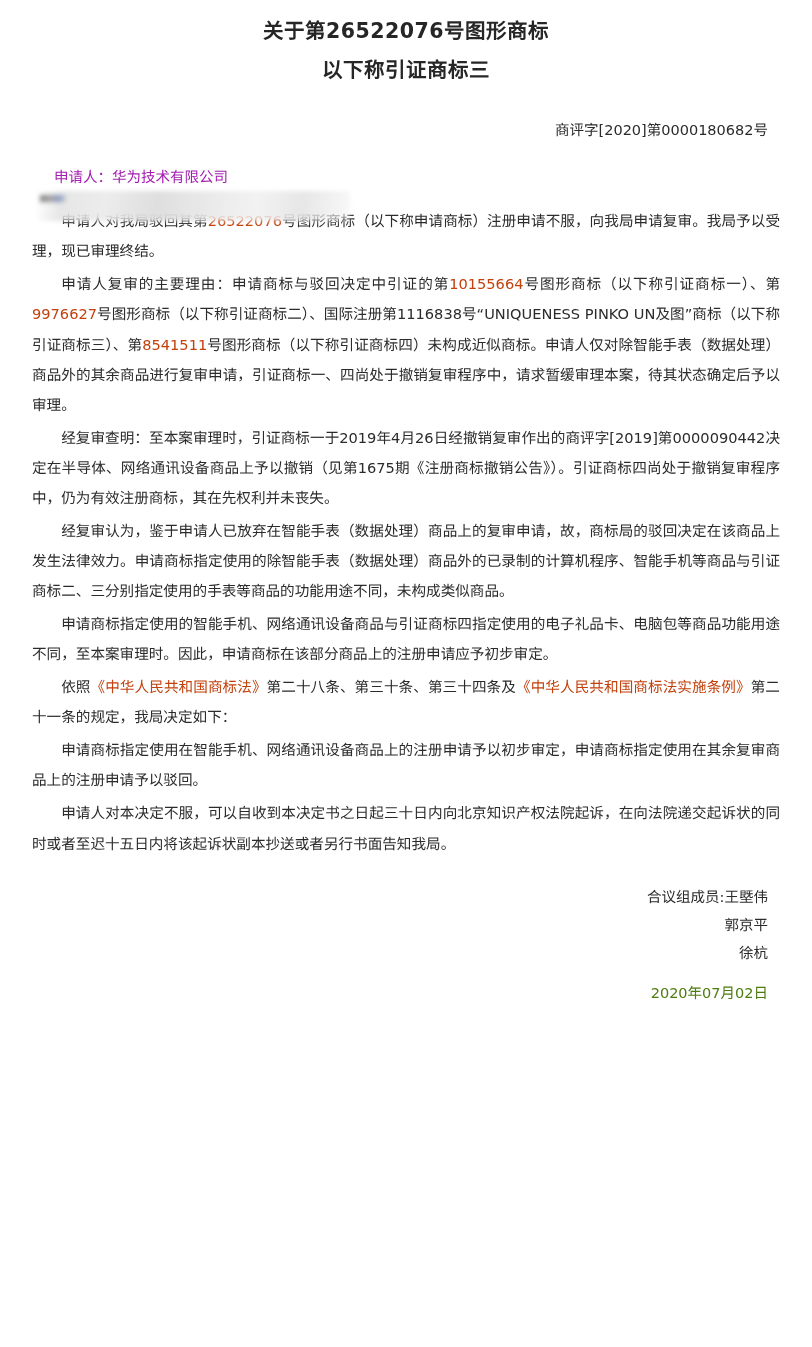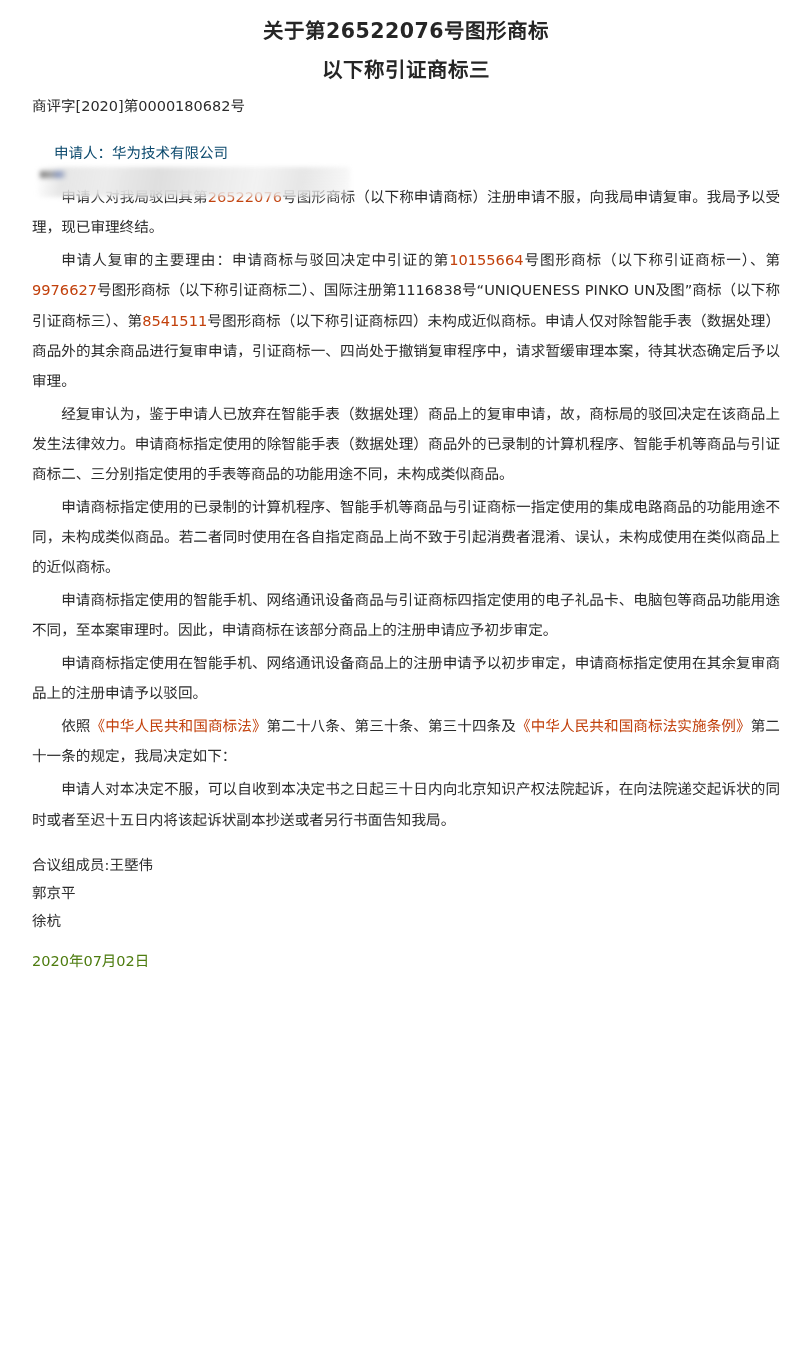--- a/index.html
+++ b/index.html
@@ -28,36 +28,37 @@
   }
   .doc-title {
     text-align: center;
     font-size: 20.5px;
     font-weight: bold;
     letter-spacing: 0.5px;
     color: #262626;
     line-height: 1.9;
   }
   .doc-no {
+    text-align: right;
     font-size: 14.5px;
     color: #2b2b2b;
-    margin-top: 4px;
+    margin-top: 28px;
     padding-right: 12px;
   }
 
   
   .applicant-block {
     margin-top: 26px;
     padding-left: 22px;
     position: relative;
   }
   .applicant-line {
     font-size: 14.5px;
     line-height: 1.75;
-    color: #0c4a6e;
+    color: #a21caf;
   }
   .redaction {
     position: absolute;
     left: 6px;
     top: 26px;
     width: 312px;
     height: 30px;
     background:
       linear-gradient(100deg,
         rgba(245,245,245,0.0) 0%,
@@ -95,21 +96,22 @@
     text-justify: inter-ideograph;
     text-indent: 2em;
     color: #2b2b2b;
   }
   .blue {
     color: #c2410c;
   }
 
   
   .sign-block {
-    margin-top: 16px;
+    margin-top: 24px;
+    text-align: right;
     padding-right: 12px;
   }
   .sign-line {
     font-size: 14.5px;
     line-height: 1.95;
     color: #2b2b2b;
   }
   .sign-date {
     font-size: 14.5px;
     line-height: 1.95;
@@ -133,31 +135,31 @@
     <div class="redaction"></div>
   </div>
 
   <div class="body-block">
 
     <p class="para"><span>申请人对我局驳回其第</span><span class="blue">26522076</span><span>号图形商标（以下称申请商标）注册申请不服，向我局申请复审。我局予以受理，现已审理终结。</span></p>
 
     <p class="para"><span>申请人复审的主要理由：申请商标与驳回决定中引证的第</span><span class="blue">10155664</span><span>号图形商标（以下称引证商标一）、第</span><span class="blue">9976627</span><span>号图形商标（以下称引证商标二）、国际注册第1116838号“UNIQUENESS PINKO UN及图”商标（以下称引证商标三）、第</span><span class="blue">8541511</span><span>号图形商标（以下称引证商标四）未构成近似商标。申请人仅对除智能手表（数据处理）商品外的其余商品进行复审申请，引证商标一、四尚处于撤销复审程序中，请求暂缓审理本案，待其状态确定后予以审理。</span></p>
 
 
+    <p class="para">经复审查明：至本案审理时，引证商标一于2019年4月26日经撤销复审作出的商评字[2019]第0000090442决定在半导体、网络通讯设备商品上予以撤销（见第1675期《注册商标撤销公告》）。引证商标四尚处于撤销复审程序中，仍为有效注册商标，其在先权利并未丧失。</p>
 
     <p class="para">经复审认为，鉴于申请人已放弃在智能手表（数据处理）商品上的复审申请，故，商标局的驳回决定在该商品上发生法律效力。申请商标指定使用的除智能手表（数据处理）商品外的已录制的计算机程序、智能手机等商品与引证商标二、三分别指定使用的手表等商品的功能用途不同，未构成类似商品。</p>
 
-    <p class="para">申请商标指定使用的已录制的计算机程序、智能手机等商品与引证商标一指定使用的集成电路商品的功能用途不同，未构成类似商品。若二者同时使用在各自指定商品上尚不致于引起消费者混淆、误认，未构成使用在类似商品上的近似商标。</p>
 
     <p class="para">申请商标指定使用的智能手机、网络通讯设备商品与引证商标四指定使用的电子礼品卡、电脑包等商品功能用途不同，至本案审理时。因此，申请商标在该部分商品上的注册申请应予初步审定。</p>
 
 
+    <p class="para"><span>依照</span><span class="blue">《中华人民共和国商标法》</span><span>第二十八条、第三十条、第三十四条及</span><span class="blue">《中华人民共和国商标法实施条例》</span><span>第二十一条的规定，我局决定如下：</span></p>
+
     <p class="para">申请商标指定使用在智能手机、网络通讯设备商品上的注册申请予以初步审定，申请商标指定使用在其余复审商品上的注册申请予以驳回。</p>
-
-    <p class="para"><span>依照</span><span class="blue">《中华人民共和国商标法》</span><span>第二十八条、第三十条、第三十四条及</span><span class="blue">《中华人民共和国商标法实施条例》</span><span>第二十一条的规定，我局决定如下：</span></p>
 
     <p class="para">申请人对本决定不服，可以自收到本决定书之日起三十日内向北京知识产权法院起诉，在向法院递交起诉状的同时或者至迟十五日内将该起诉状副本抄送或者另行书面告知我局。</p>
 
   </div>
 
   <div class="sign-block">
     <div class="sign-line">合议组成员:王塈伟</div>
     <div class="sign-line">郭京平</div>
     <div class="sign-line">徐杭</div>
     <div class="sign-date">2020年07月02日</div>

